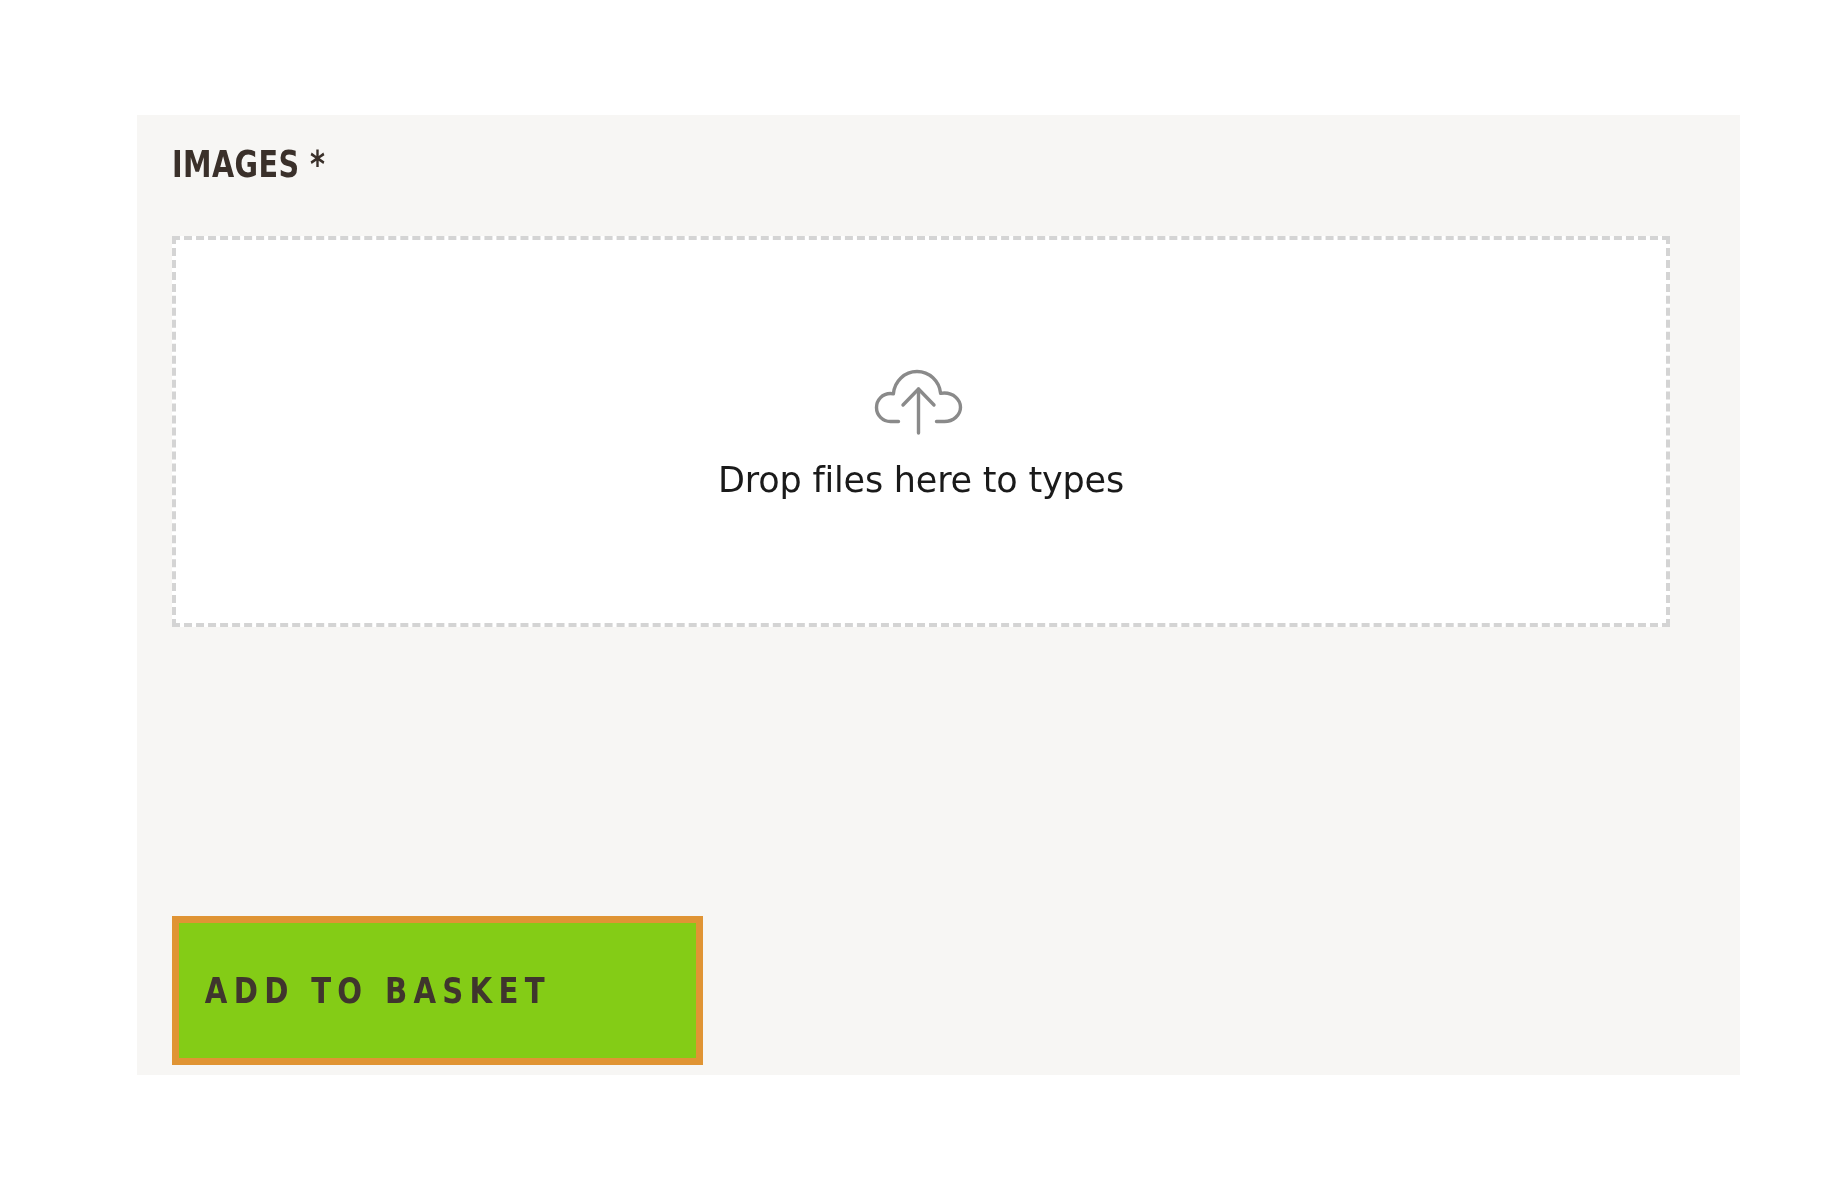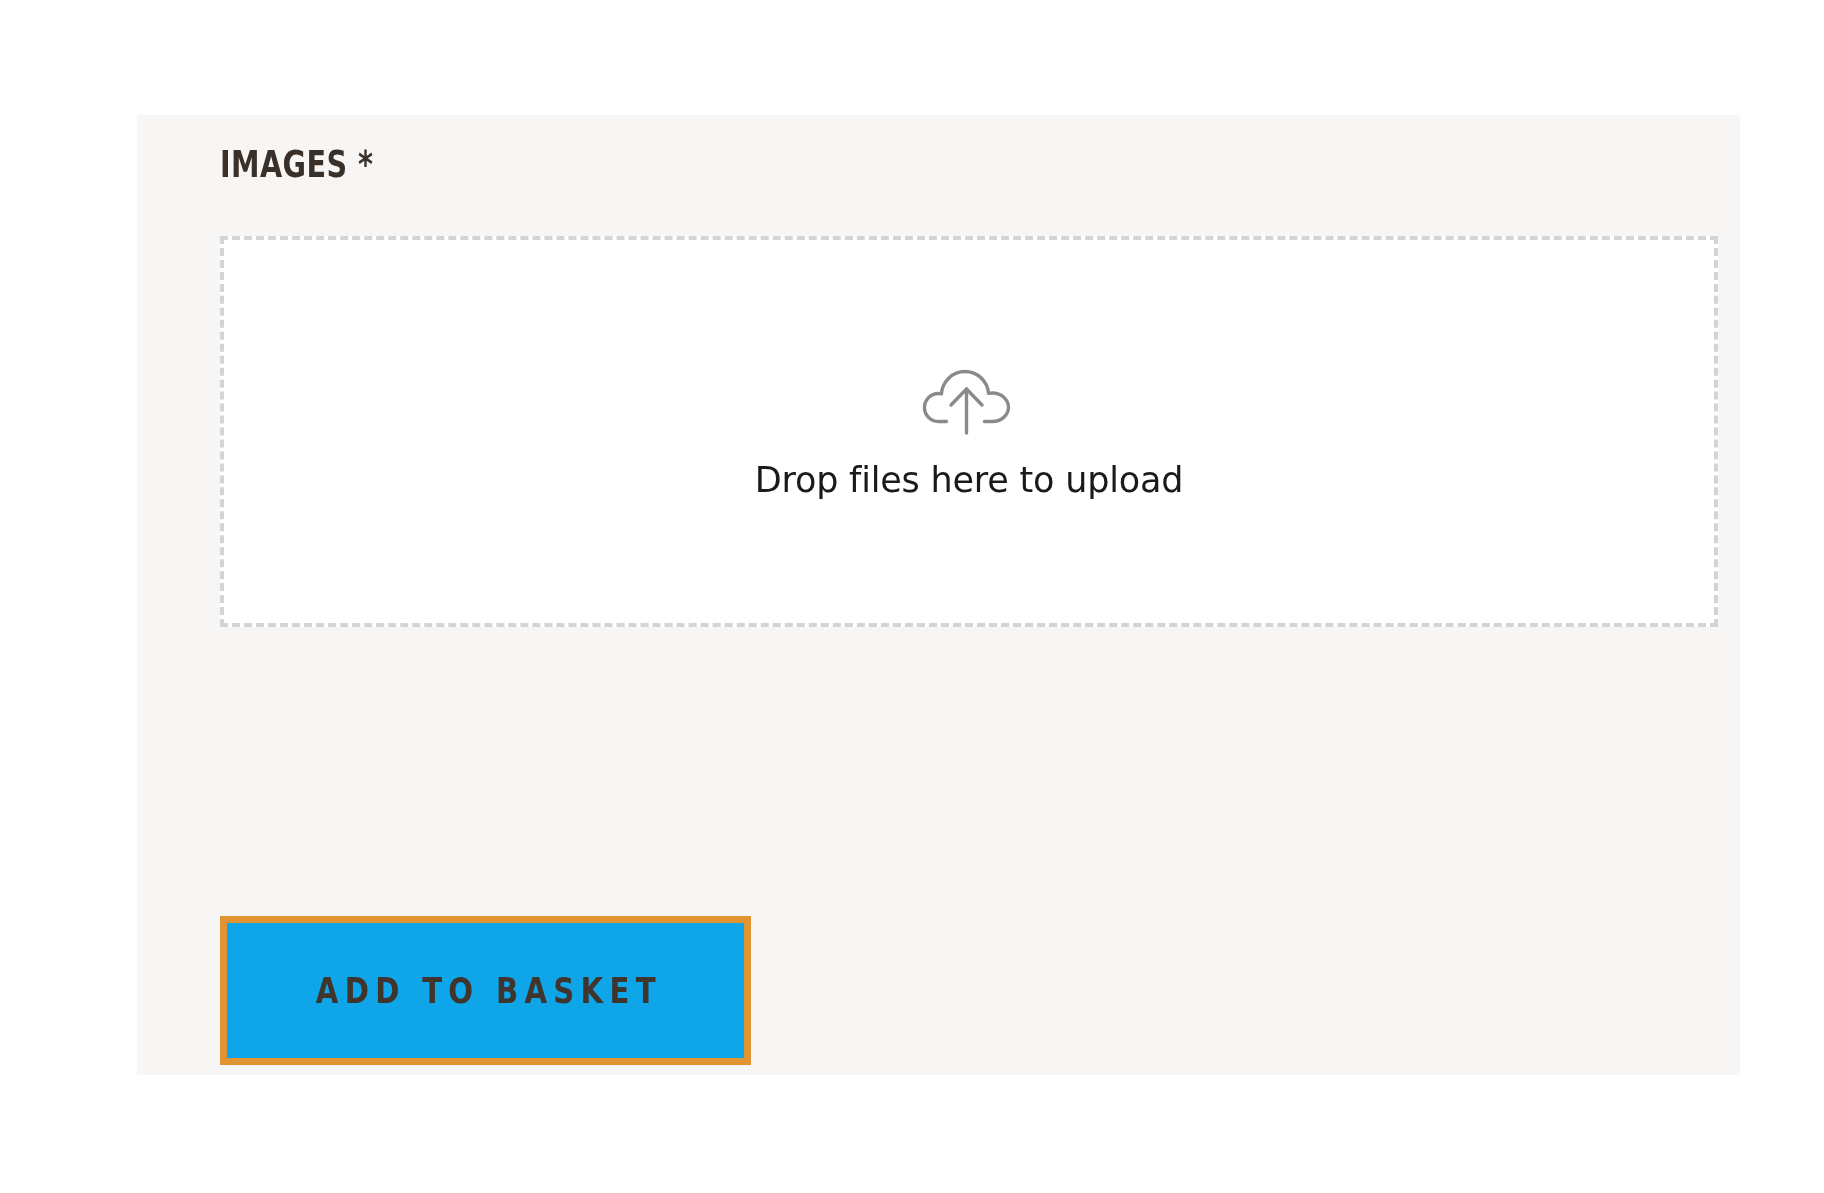--- a/index.html
+++ b/index.html
@@ -31,21 +31,20 @@
     box-sizing: border-box;
     padding: 0;
   }
 
   .card-inner {
     position: absolute;
     left: 35px;
     top: 28px;
     right: 35px;
     bottom: 0;
-    margin-left: 48px;
   }
 
   
   .section-heading {
     font-family: "DejaVu Sans Condensed", "Liberation Sans Narrow", "Liberation Sans", sans-serif;
     font-weight: 700;
     font-size: 37px;
     line-height: 44px;
     letter-spacing: 0.5px;
     color: #3a302a;
@@ -119,27 +118,26 @@
   }
 
   
   .basket-button {
     position: absolute;
     left: 0;
     top: 773px;
     width: 531px;
     height: 149px;
     box-sizing: border-box;
-    background: #0ea5e9;
+    background: #84cc16;
     border: 7px solid #e09434;
     display: flex;
     align-items: center;
-    justify-content: center;
     cursor: pointer;
-    padding: 16px;
+    padding: 0;
     outline: none;
   }
 
   .basket-button-label {
     font-family: "DejaVu Sans Condensed", "Liberation Sans Narrow", "Liberation Sans", sans-serif;
     font-weight: 700;
     font-size: 36px;
     line-height: 40px;
     letter-spacing: 7px;
     color: #3f352d;
@@ -160,21 +158,21 @@
       <h2 class="section-heading">IMAGES *</h2>
 
       <div class="dropzone">
         <span class="dz-icon">
           <svg width="96" height="74" viewBox="0 0 96 74" fill="none" xmlns="http://www.w3.org/2000/svg">
             <path d="M25.5 58.5 H17.5 C9.5 58.5 3.5 52.2 3.5 44.5 C3.5 36.8 9.5 30.5 17.5 30.5 C18.5 30.5 19.5 30.6 20.4 30.8 C21.4 18.2 31.6 8.5 44 8.5 C56.3 8.5 66.4 18 67.6 30.4 C68.8 30.1 70.1 30 71.4 30 C80.2 30 87.5 36.4 87.5 44.3 C87.5 52.2 80.2 58.5 71.4 58.5 H63.5" stroke="#8A8A8A" stroke-width="3.4" stroke-linecap="round" stroke-linejoin="round"></path>
             <path d="M45.5 70 V26" stroke="#8A8A8A" stroke-width="3.4" stroke-linecap="round"></path>
             <path d="M30 42 L45.5 26 L61 42" stroke="#8A8A8A" stroke-width="3.4" stroke-linecap="round" stroke-linejoin="round"></path>
           </svg>
         </span>
-        <span class="dz-label">Drop files here to upload</span>
+        <span class="dz-label">Drop files here to types</span>
       </div>
 
 
       <button class="basket-button" type="button">
         <span class="basket-button-label">ADD TO BASKET</span>
       </button>
 
     </div>
   </section>
 

